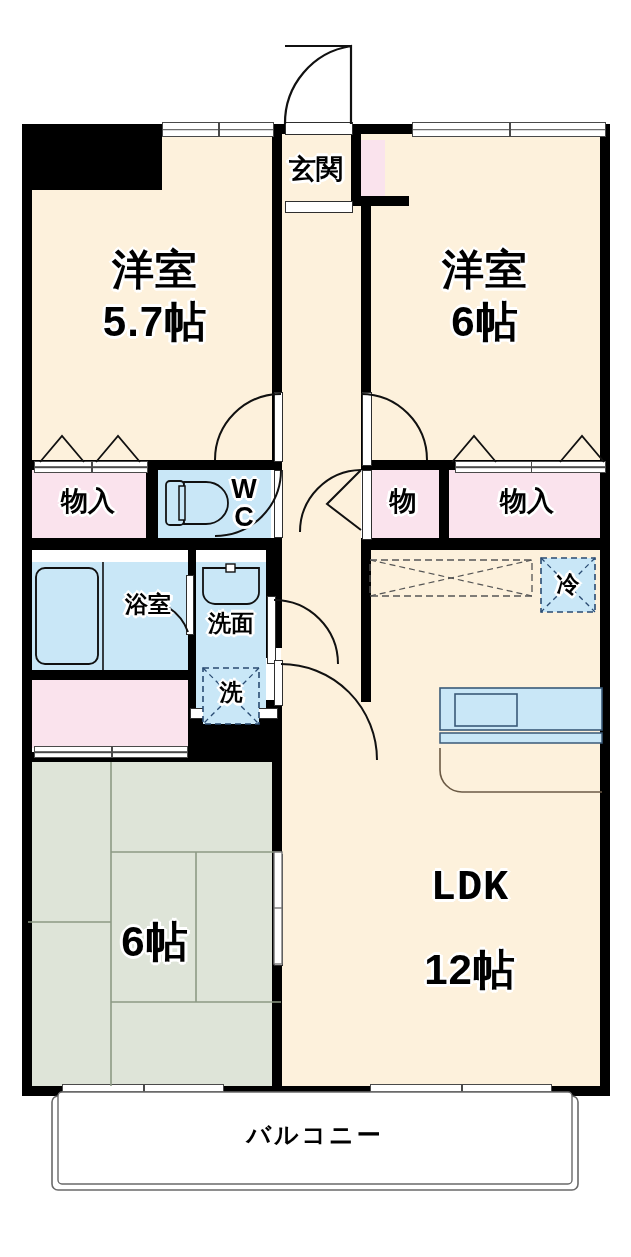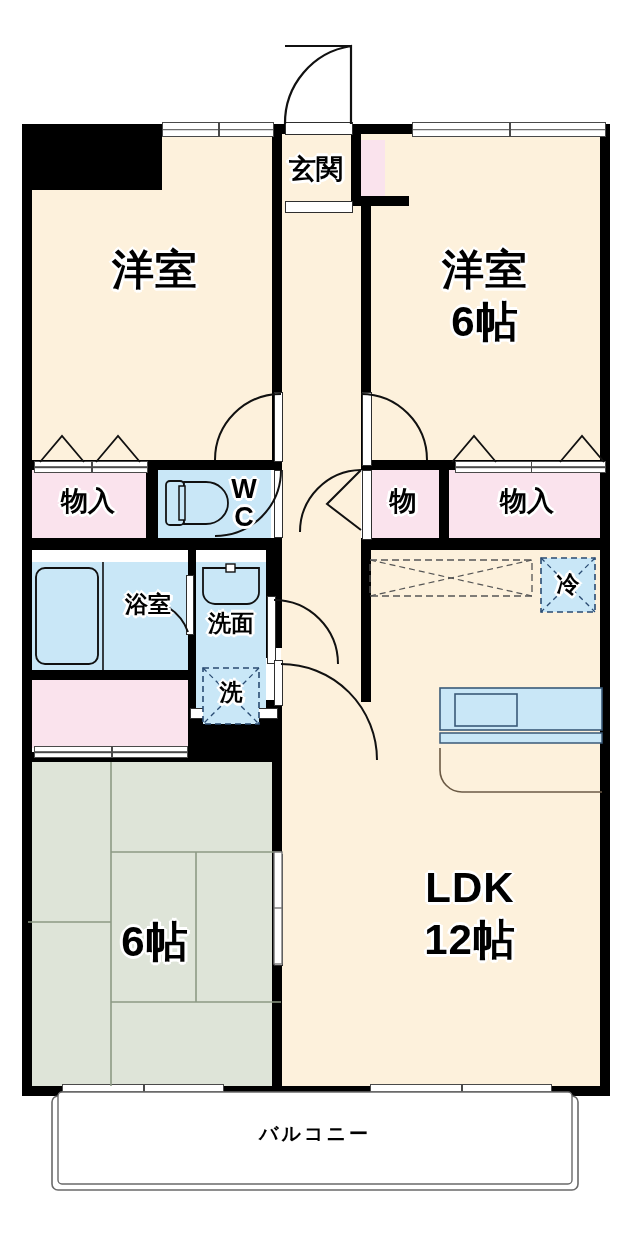--- a/index.html
+++ b/index.html
@@ -22,21 +22,21 @@
   .lbl{position:absolute;color:#000;font-weight:bold;text-align:center;
        line-height:1.05;white-space:nowrap;
        -webkit-text-stroke:0px;
        text-shadow:
          2px 0 #fff,-2px 0 #fff,0 2px #fff,0 -2px #fff,
          1.5px 1.5px #fff,-1.5px 1.5px #fff,1.5px -1.5px #fff,-1.5px -1.5px #fff,
          3px 0 #fff,-3px 0 #fff,0 3px #fff,0 -3px #fff;}
   .lbl-xl{font-size:42px;letter-spacing:1px;}
   .lbl-md{font-size:27px;}
   .lbl-sm{font-size:23px;}
-  .lbl-bal{font-size:19px;font-weight:bold;letter-spacing:3px;text-shadow:none;}
+  .lbl-bal{font-size:24px;font-weight:bold;letter-spacing:3px;text-shadow:none;font-family:Liberation Mono, monospace;}
 
   
   .win{position:absolute;background:#ffffff;border:1.6px solid #4a4a4a;}
   .win-h{height:13px;}
   .win-h:before{content:"";position:absolute;left:0;right:0;top:50%;
       height:1.6px;background:#4a4a4a;transform:translateY(-50%);}
   .win-h:after{content:"";position:absolute;left:50%;top:-1px;bottom:-1px;
       width:1.6px;background:#4a4a4a;}
   
   .gap{position:absolute;background:#ffffff;border:1.4px solid #2e2e2e;}
@@ -220,20 +220,21 @@
 
     <g>
       <rect x="52" y="1096" width="526" height="94" rx="6" fill="#ffffff" stroke="#6a6a6a" stroke-width="1.6"></rect>
       <rect x="58" y="1092" width="514" height="92" rx="4" fill="#ffffff" stroke="#6a6a6a" stroke-width="1.4"></rect>
     </g>
   </svg>
 
   <div class="lbl lbl-md" style="left:283px;top:155px;width:66px;">玄関</div>
 
   <div class="lbl lbl-xl" style="left:60px;top:248px;width:190px;">洋室</div>
+  <div class="lbl lbl-xl" style="left:60px;top:300px;width:190px;">5.7帖</div>
 
   <div class="lbl lbl-xl" style="left:390px;top:248px;width:190px;">洋室</div>
   <div class="lbl lbl-xl" style="left:390px;top:300px;width:190px;">6帖</div>
 
   <div class="lbl lbl-md" style="left:33px;top:487px;width:110px;">物入</div>
 
   <div class="lbl lbl-md" style="left:224px;top:475px;width:40px;">W</div>
   <div class="lbl lbl-md" style="left:224px;top:503px;width:40px;">C</div>
 
   <div class="lbl lbl-md" style="left:374px;top:487px;width:58px;">物</div>
@@ -243,18 +244,18 @@
 
   <div class="lbl lbl-sm" style="left:203px;top:612px;width:56px;line-height:1.0;">洗面</div>
 
   <div class="lbl lbl-sm" style="left:209px;top:680px;width:44px;">洗</div>
 
 
   <div class="lbl lbl-sm" style="left:546px;top:572px;width:44px;">冷</div>
 
   <div class="lbl lbl-xl" style="left:62px;top:920px;width:186px;">6帖</div>
 
-  <div class="lbl lbl-xl" style="left:375px;top:866px;width:190px;">LDK</div>
-  <div class="lbl lbl-xl" style="left:375px;top:918px;width:190px;">12帖</div>
+  <div class="lbl lbl-xl" style="left:375px;top:866px;width:190px;font-family:Liberation Mono, monospace;">LDK</div>
+  <div class="lbl lbl-xl" style="left:375px;top:948px;width:190px;">12帖</div>
 
   <div class="lbl lbl-bal" style="left:180px;top:1124px;width:270px;">バルコニー</div>
 
 </div>
 
 </body></html>

